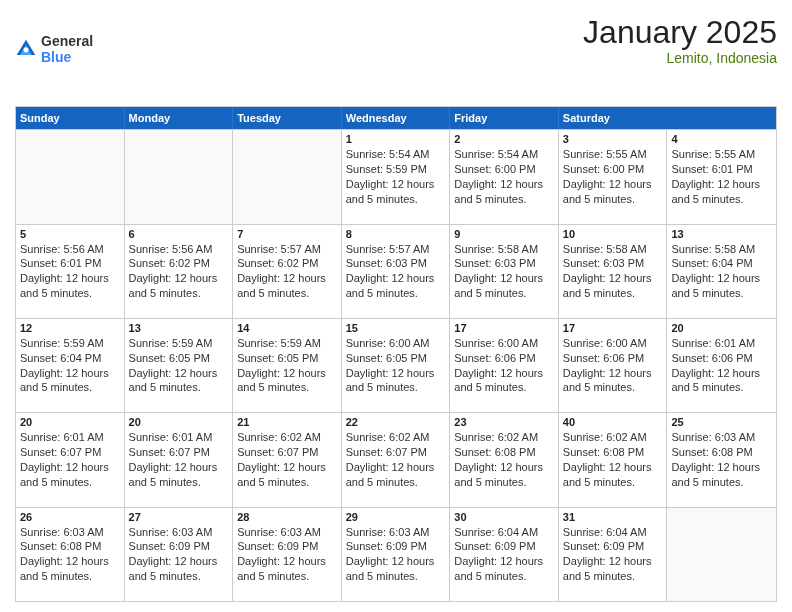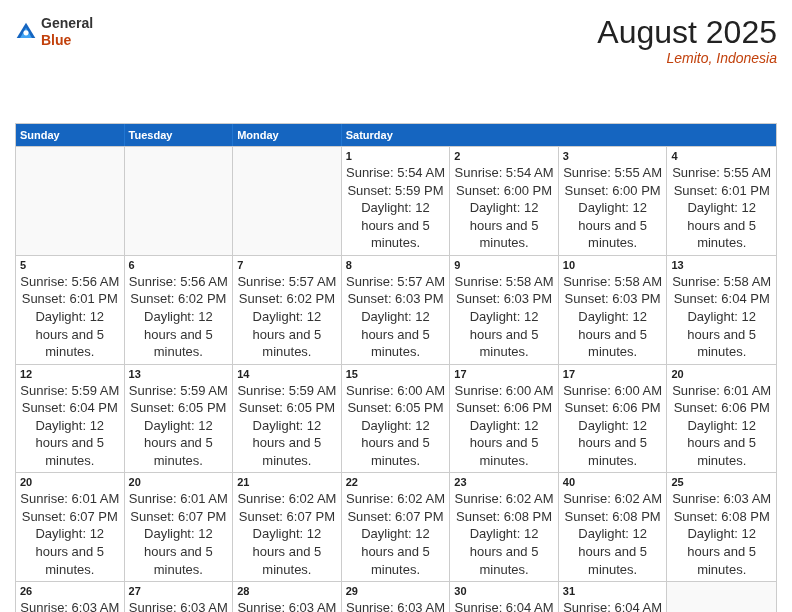--- a/index.html
+++ b/index.html
@@ -13,52 +13,51 @@
     .page {
       width: 792px;
       height: 612px;
       padding: 15px 15px 10px 15px;
       display: flex;
       flex-direction: column;
     }
     .header {
       display: flex;
       justify-content: space-between;
-      align-items: flex-start;
-      margin-bottom: 25px;
+      align-items: flex-end;
+      margin-bottom: 8px;
     }
     .logo {
       display: flex;
       align-items: center;
       gap: 4px;
     }
     .logo-text {
       font-size: 14px;
       font-weight: bold;
       line-height: 1.2;
     }
     .logo-general { color: #333; }
-    .logo-blue { color: #c2410c; }
+    .logo-blue { color: #3b82f6; }
     .logo-icon {
       width: 22px;
       height: 22px;
     }
     .title-area {
       text-align: right;
     }
     .month-title {
       font-size: 32px;
       font-weight: normal;
       color: #222;
       line-height: 1.1;
     }
     .location {
       font-size: 14px;
-      color: #c2410c;
-      font-style: italic;
+      color: #4d7c0f;
     }
     .calendar {
       flex: 1;
       display: flex;
       flex-direction: column;
       border: 1px solid #ccc;
       margin-top: 32px;
     }
     .cal-header-row {
       display: grid;
@@ -96,53 +95,54 @@
     .cal-cell:last-child { border-right: none; }
     .cal-cell.empty { background: #f9f9f9; }
     .day-num {
       font-size: 11px;
       font-weight: bold;
       color: #222;
       display: block;
       margin-bottom: 2px;
     }
     .day-info {
-      font-size: 13px;
+      font-size: 11px;
       color: #333;
       line-height: 1.35;
-      text-align: center;
     }
   </style>
 </head>
 <body>
 
 <div class="page">
   <div class="header">
     <div class="logo">
       <svg class="logo-icon" viewBox="0 0 26 26">
         <polygon points="13,2 24,20 2,20" fill="#1565c0"></polygon>
         <polygon points="13,8 20,20 6,20" fill="#42a5f5"></polygon>
         <circle cx="13" cy="14" r="3" fill="#fff"></circle>
       </svg>
       <div class="logo-text">
         <span class="logo-general">General</span><br>
         <span class="logo-blue">Blue</span>
       </div>
     </div>
     <div class="title-area">
-      <div class="month-title">August 2025</div>
+      <div class="month-title">January 2025</div>
       <div class="location">Lemito, Indonesia</div>
     </div>
   </div>
 
   <div class="calendar">
     <div class="cal-header-row">
       <div class="cal-header-cell">Sunday</div>
+      <div class="cal-header-cell">Monday</div>
       <div class="cal-header-cell">Tuesday</div>
-      <div class="cal-header-cell">Monday</div>
+      <div class="cal-header-cell">Wednesday</div>
+      <div class="cal-header-cell">Friday</div>
       <div class="cal-header-cell">Saturday</div>
     </div>
     <div class="cal-body" id="cal-body">
     <div class="cal-week">
           <div class="cal-cell empty"></div>
           <div class="cal-cell empty"></div>
           <div class="cal-cell empty"></div>
           <div class="cal-cell">
             <span class="day-num">1</span>
             <div class="day-info" style="white-space: pre-line;">Sunrise: 5:54 AM

